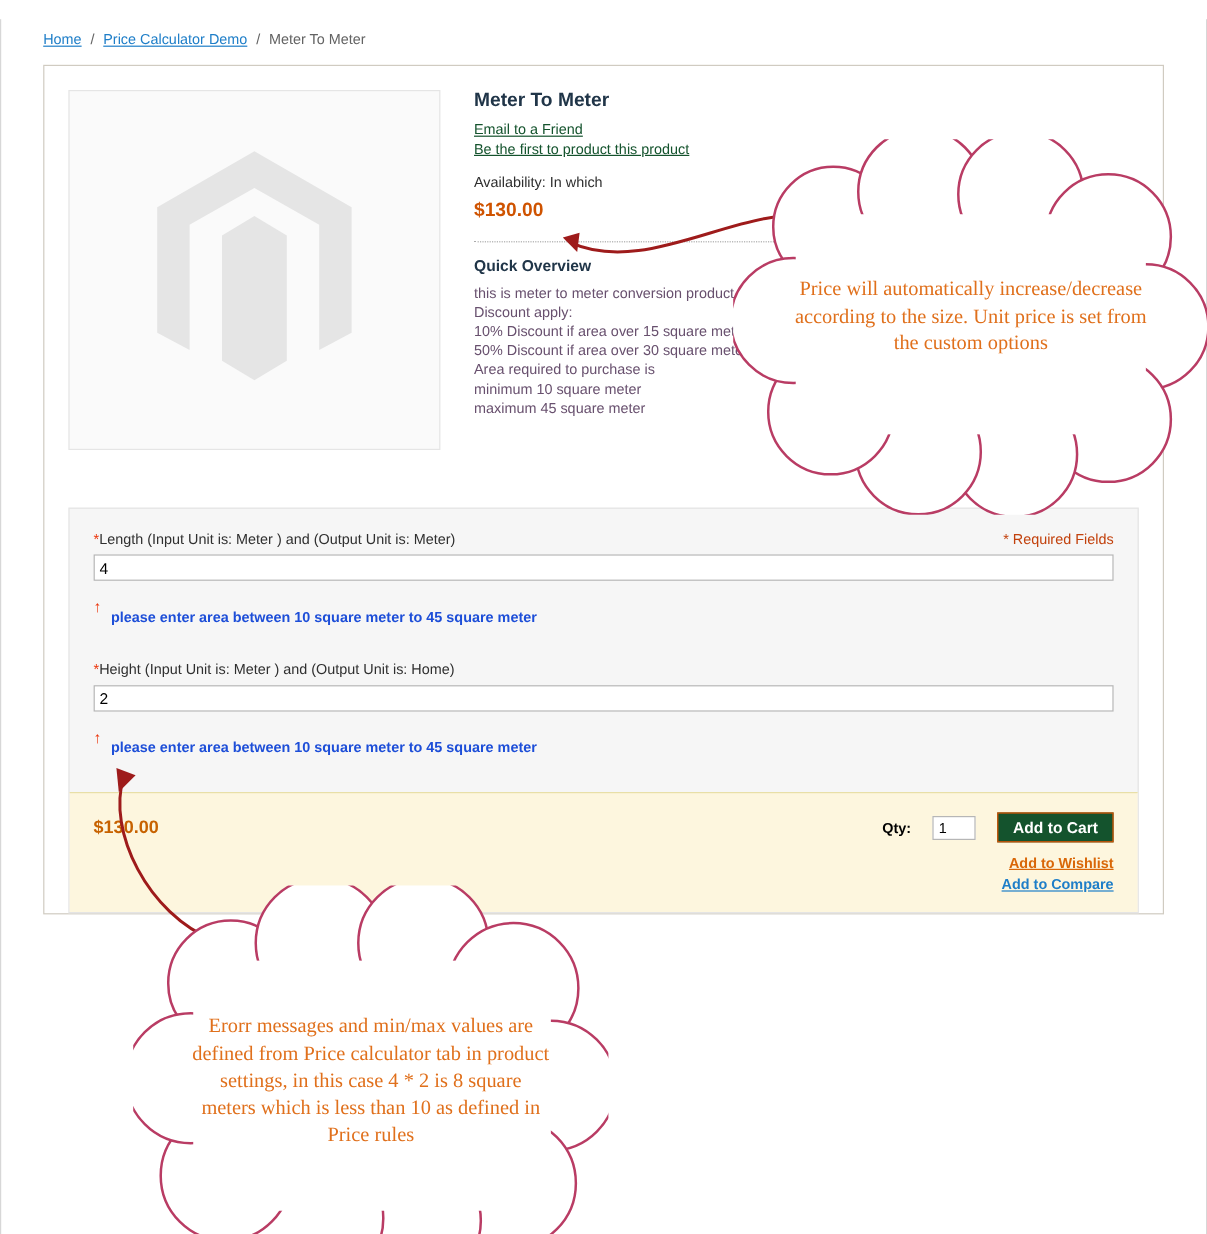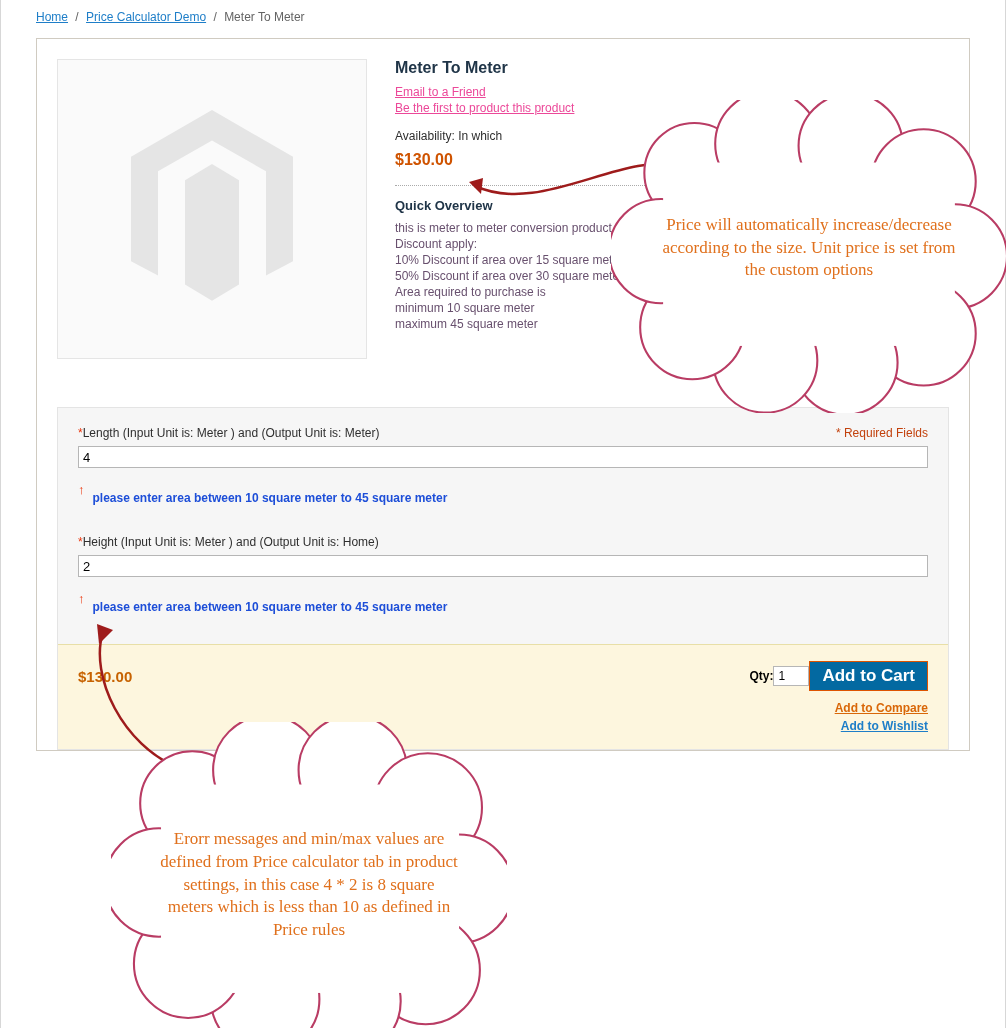--- a/index.html
+++ b/index.html
@@ -14,41 +14,42 @@
     border-right: 1px solid #d7d7d7;
     background: #fff;
     padding: 0 0 80px 0;
     min-height: 1028px;
     position: relative;
   }
   .breadcrumb {
     padding: 10px 35px 14px;
     font-size: 12px;
     color: #636363;
+    margin-top: 16px;
   }
   .breadcrumb a { color: #1e7ec8; text-decoration: underline; }
   .breadcrumb .sep { color: #636363; padding: 0 4px; }
   .product-box {
     margin: 0 35px;
     border: 1px solid #d0cbc1;
     background: #fff;
     padding: 20px 20px 0;
     position: relative;
   }
   .upper { display: flex; gap: 28px; }
   .image-box {
     width: 310px; height: 300px;
     border: 1px solid #e5e5e5;
     background: #fafafa;
     display:flex; align-items:center; justify-content:center;
   }
   .image-box svg { opacity: .18; }
   .info-col { flex: 1; }
   .product-title { font-size: 16px; font-weight: bold; color: #203548; margin-bottom: 8px;}
-  .link-a { color: #ec4899; font-size: 12px; text-decoration: underline; display: inline-block; margin-bottom: 2px;}
+  .link-a { color: #14532d; font-size: 12px; text-decoration: underline; display: inline-block; margin-bottom: 2px;}
   .availability { margin-top: 12px; color: #2f2f2f; font-size: 12px;}
   .price-main { color: #cf5300; font-size: 16px; font-weight: bold; margin-top: 8px;}
   .dotted-sep { border:none; border-top: 1px dotted #aaa; margin: 16px 0 12px;}
   .qo-title { color: #203548; font-size: 13px; font-weight: bold; margin-bottom: 8px;}
   .overview p { color: #68506e; font-size: 12px; margin-bottom: 2px;}
   .form-box {
     margin-top: 48px;
     background: #f6f6f6;
     border: 1px solid #e4e4e4;
     padding: 18px 20px 0;
@@ -66,26 +67,26 @@
   .err-row .arrow { color:#eb340a; font-weight:bold; font-size:13px;}
   .err-row .msg { color: #1d4ed8; font-weight: bold; font-size: 12px; margin-top: 17px;}
   .buy-bar {
     margin: 0 -20px;
     background: #fdf6de;
     border-top: 1px solid #e8dfa7;
     padding: 16px 20px 14px;
   }
   .buy-top { display:flex; align-items:center; justify-content: space-between;}
   .buy-price { color: #c76200; font-size: 15px; font-weight: bold;}
-  .buy-right { display:flex; align-items:center; gap: 0; margin-left: 36px;}
+  .buy-right { display:flex; align-items:center; gap: 18px; margin-left: 36px;}
   .qty-label { font-weight: bold; font-size: 12px;}
   .qty-input { width: 36px; height: 20px; border:1px solid #b6b6b6; text-align:left; padding: 0 4px; font-size:12px;}
   .cart-btn {
-    background: #0369a1; color:#fff; border:1px solid #de5400;
-    font-size: 17px; font-weight: bold; padding: 4px 12px; cursor:pointer;
+    background: #14532d; color:#fff; border:1px solid #de5400;
+    font-size: 13px; font-weight: bold; padding: 4px 12px; cursor:pointer;
   }
   .buy-links { text-align: right; margin-top: 8px; font-size:12px;}
   .buy-links a { color:#1e7ec8; text-decoration:underline; font-weight: bold; display:block; line-height: 1.5;}
   .buy-links a:first-child{ color:#d96708;}
 
   
   .callout {
     position: absolute;
     font-family: "Comic Sans MS", "Segoe Script", cursive;
     color: #e0701c;
@@ -168,22 +169,22 @@
       <div class="buy-bar">
         <div class="buy-top">
           <span class="buy-price">$130.00</span>
           <span class="buy-right">
             <span class="qty-label">Qty:</span>
             <input class="qty-input" type="text" value="1" style="">
             <button class="cart-btn">Add to Cart</button>
           </span>
         </div>
         <div class="buy-links">
+          <a href="#">Add to Wishlist</a>
           <a href="#">Add to Compare</a>
-          <a href="#">Add to Wishlist</a>
         </div>
       </div>
     </div>
   </div>
 
   <div class="callout" style="left:628px; top:118px; width:360px;">
     <svg viewBox="0 0 380 300" style="position:absolute; inset:-18px;" preserveAspectRatio="none">
       <g fill="#fff" stroke="#b93c64" stroke-width="2">
         <circle cx="80" cy="70" r="48"></circle>
           <circle cx="150" cy="42" r="50"></circle>

